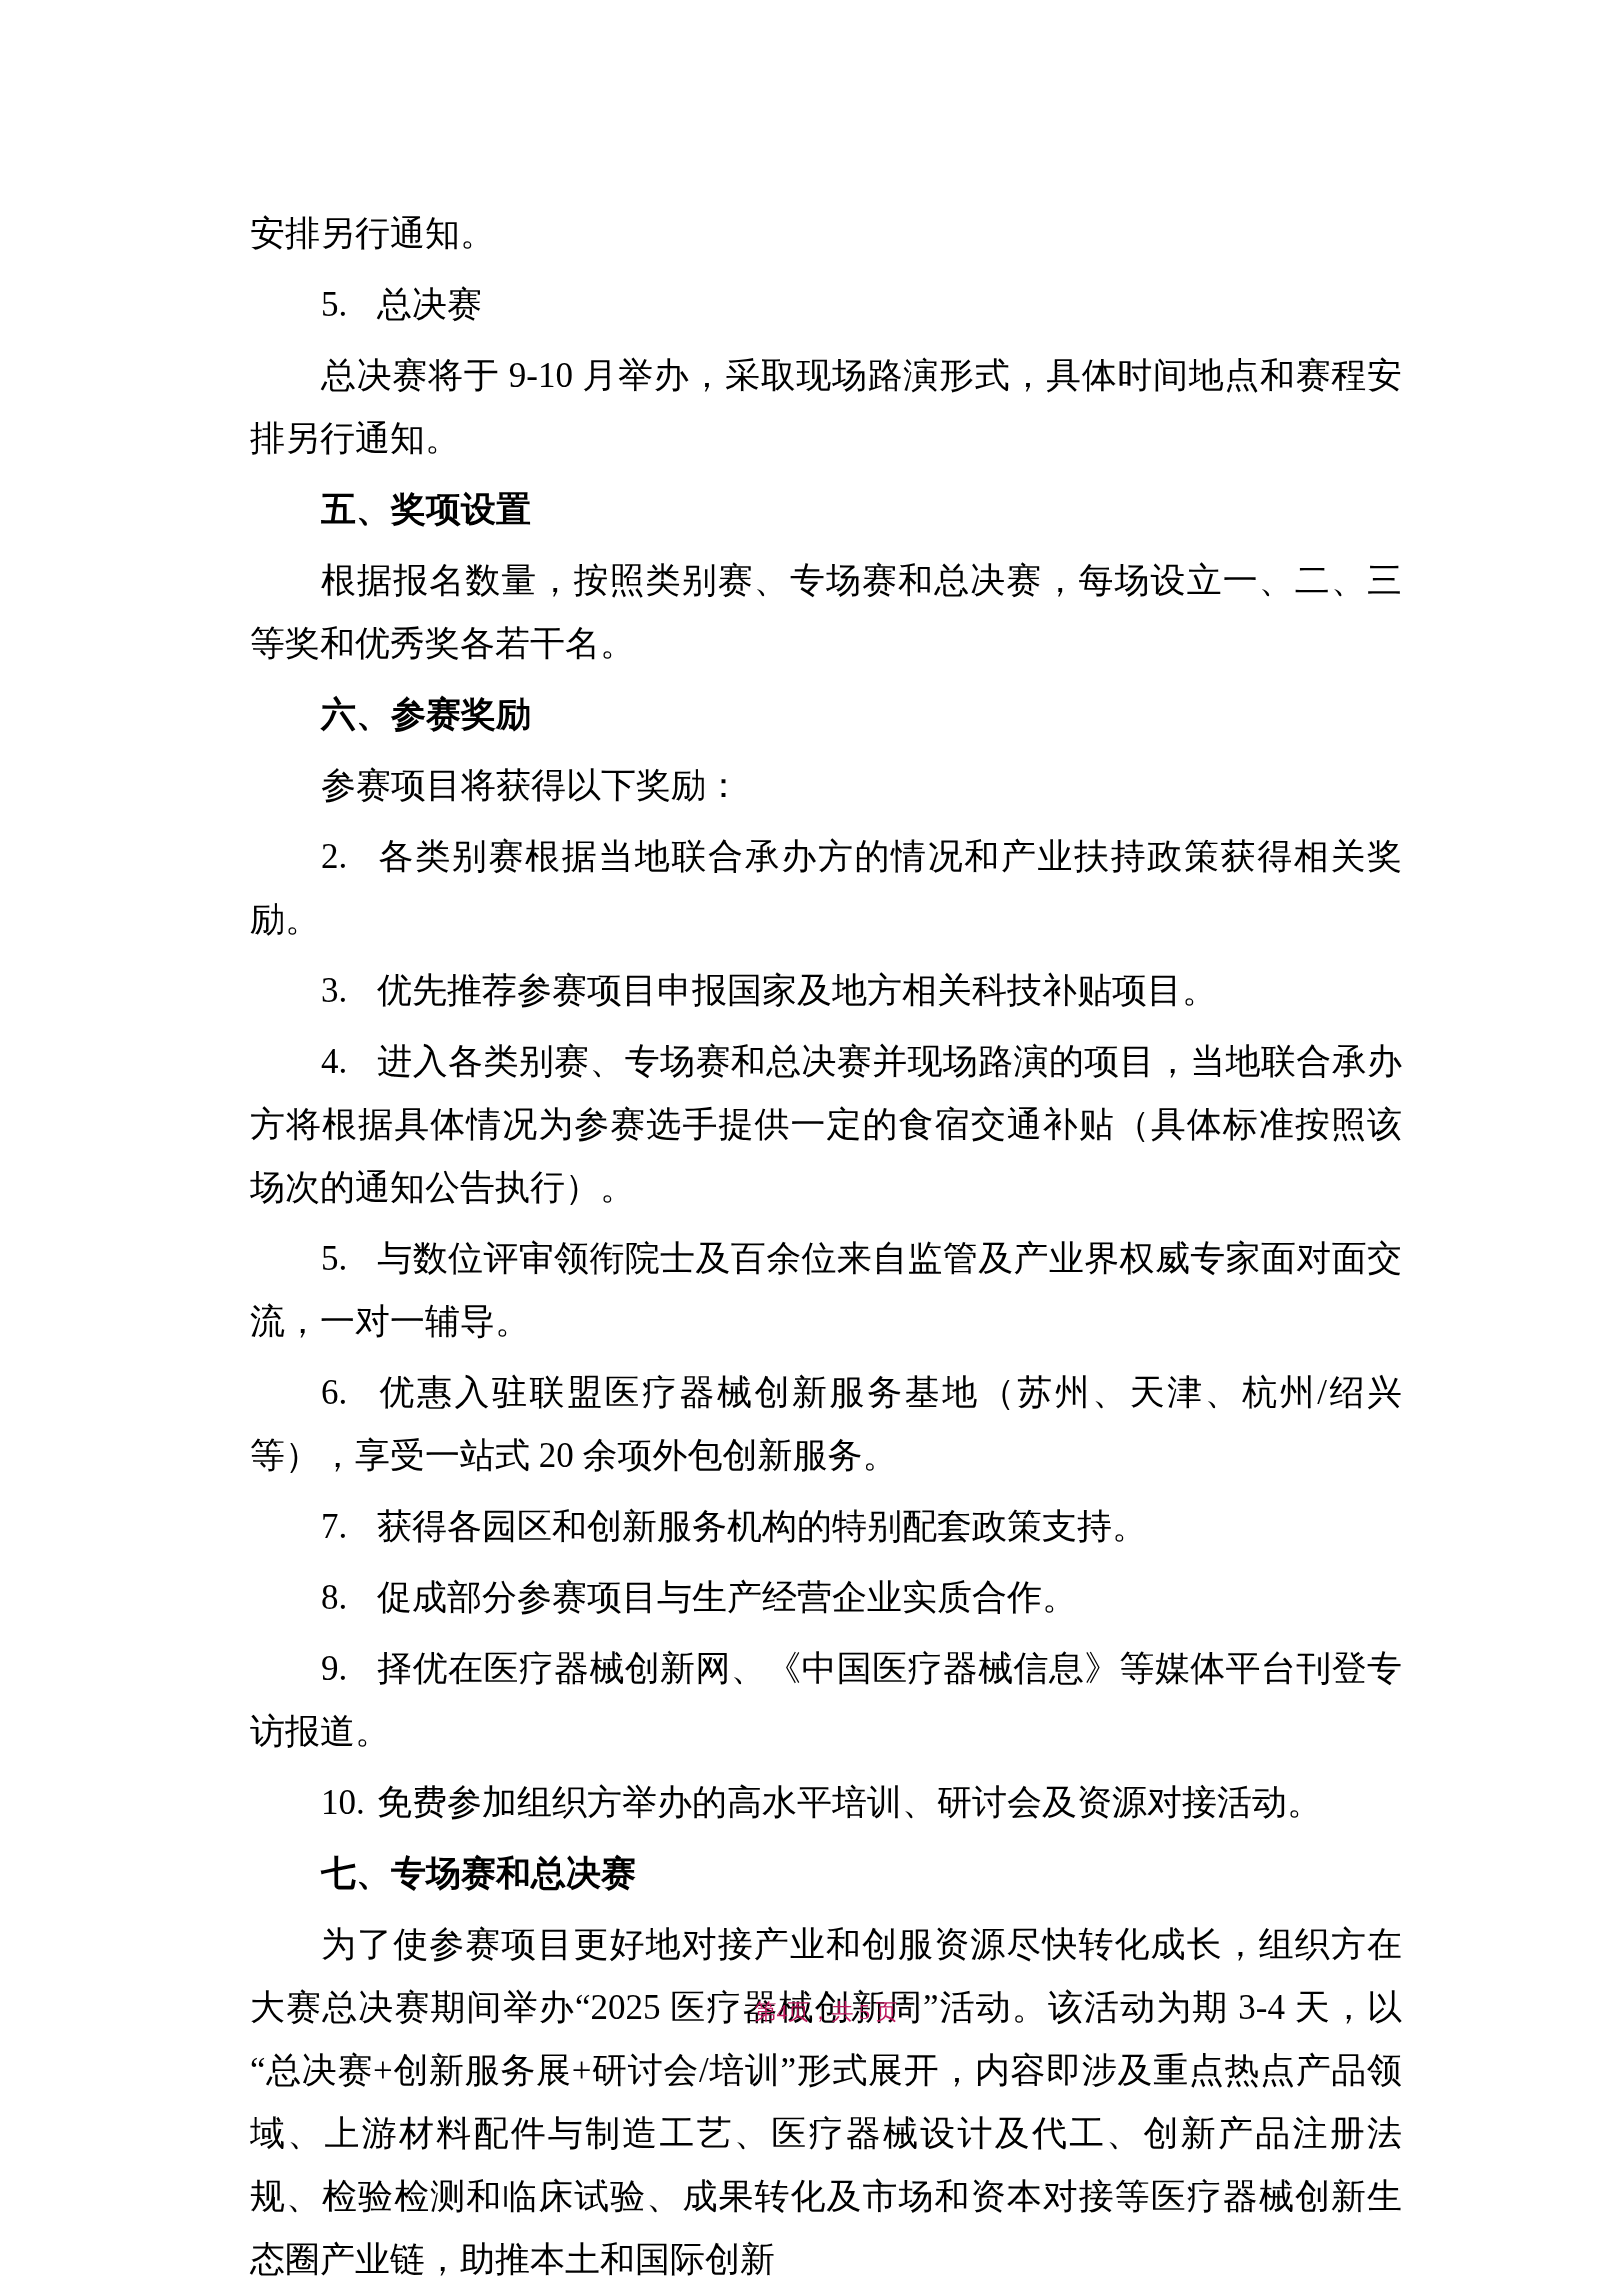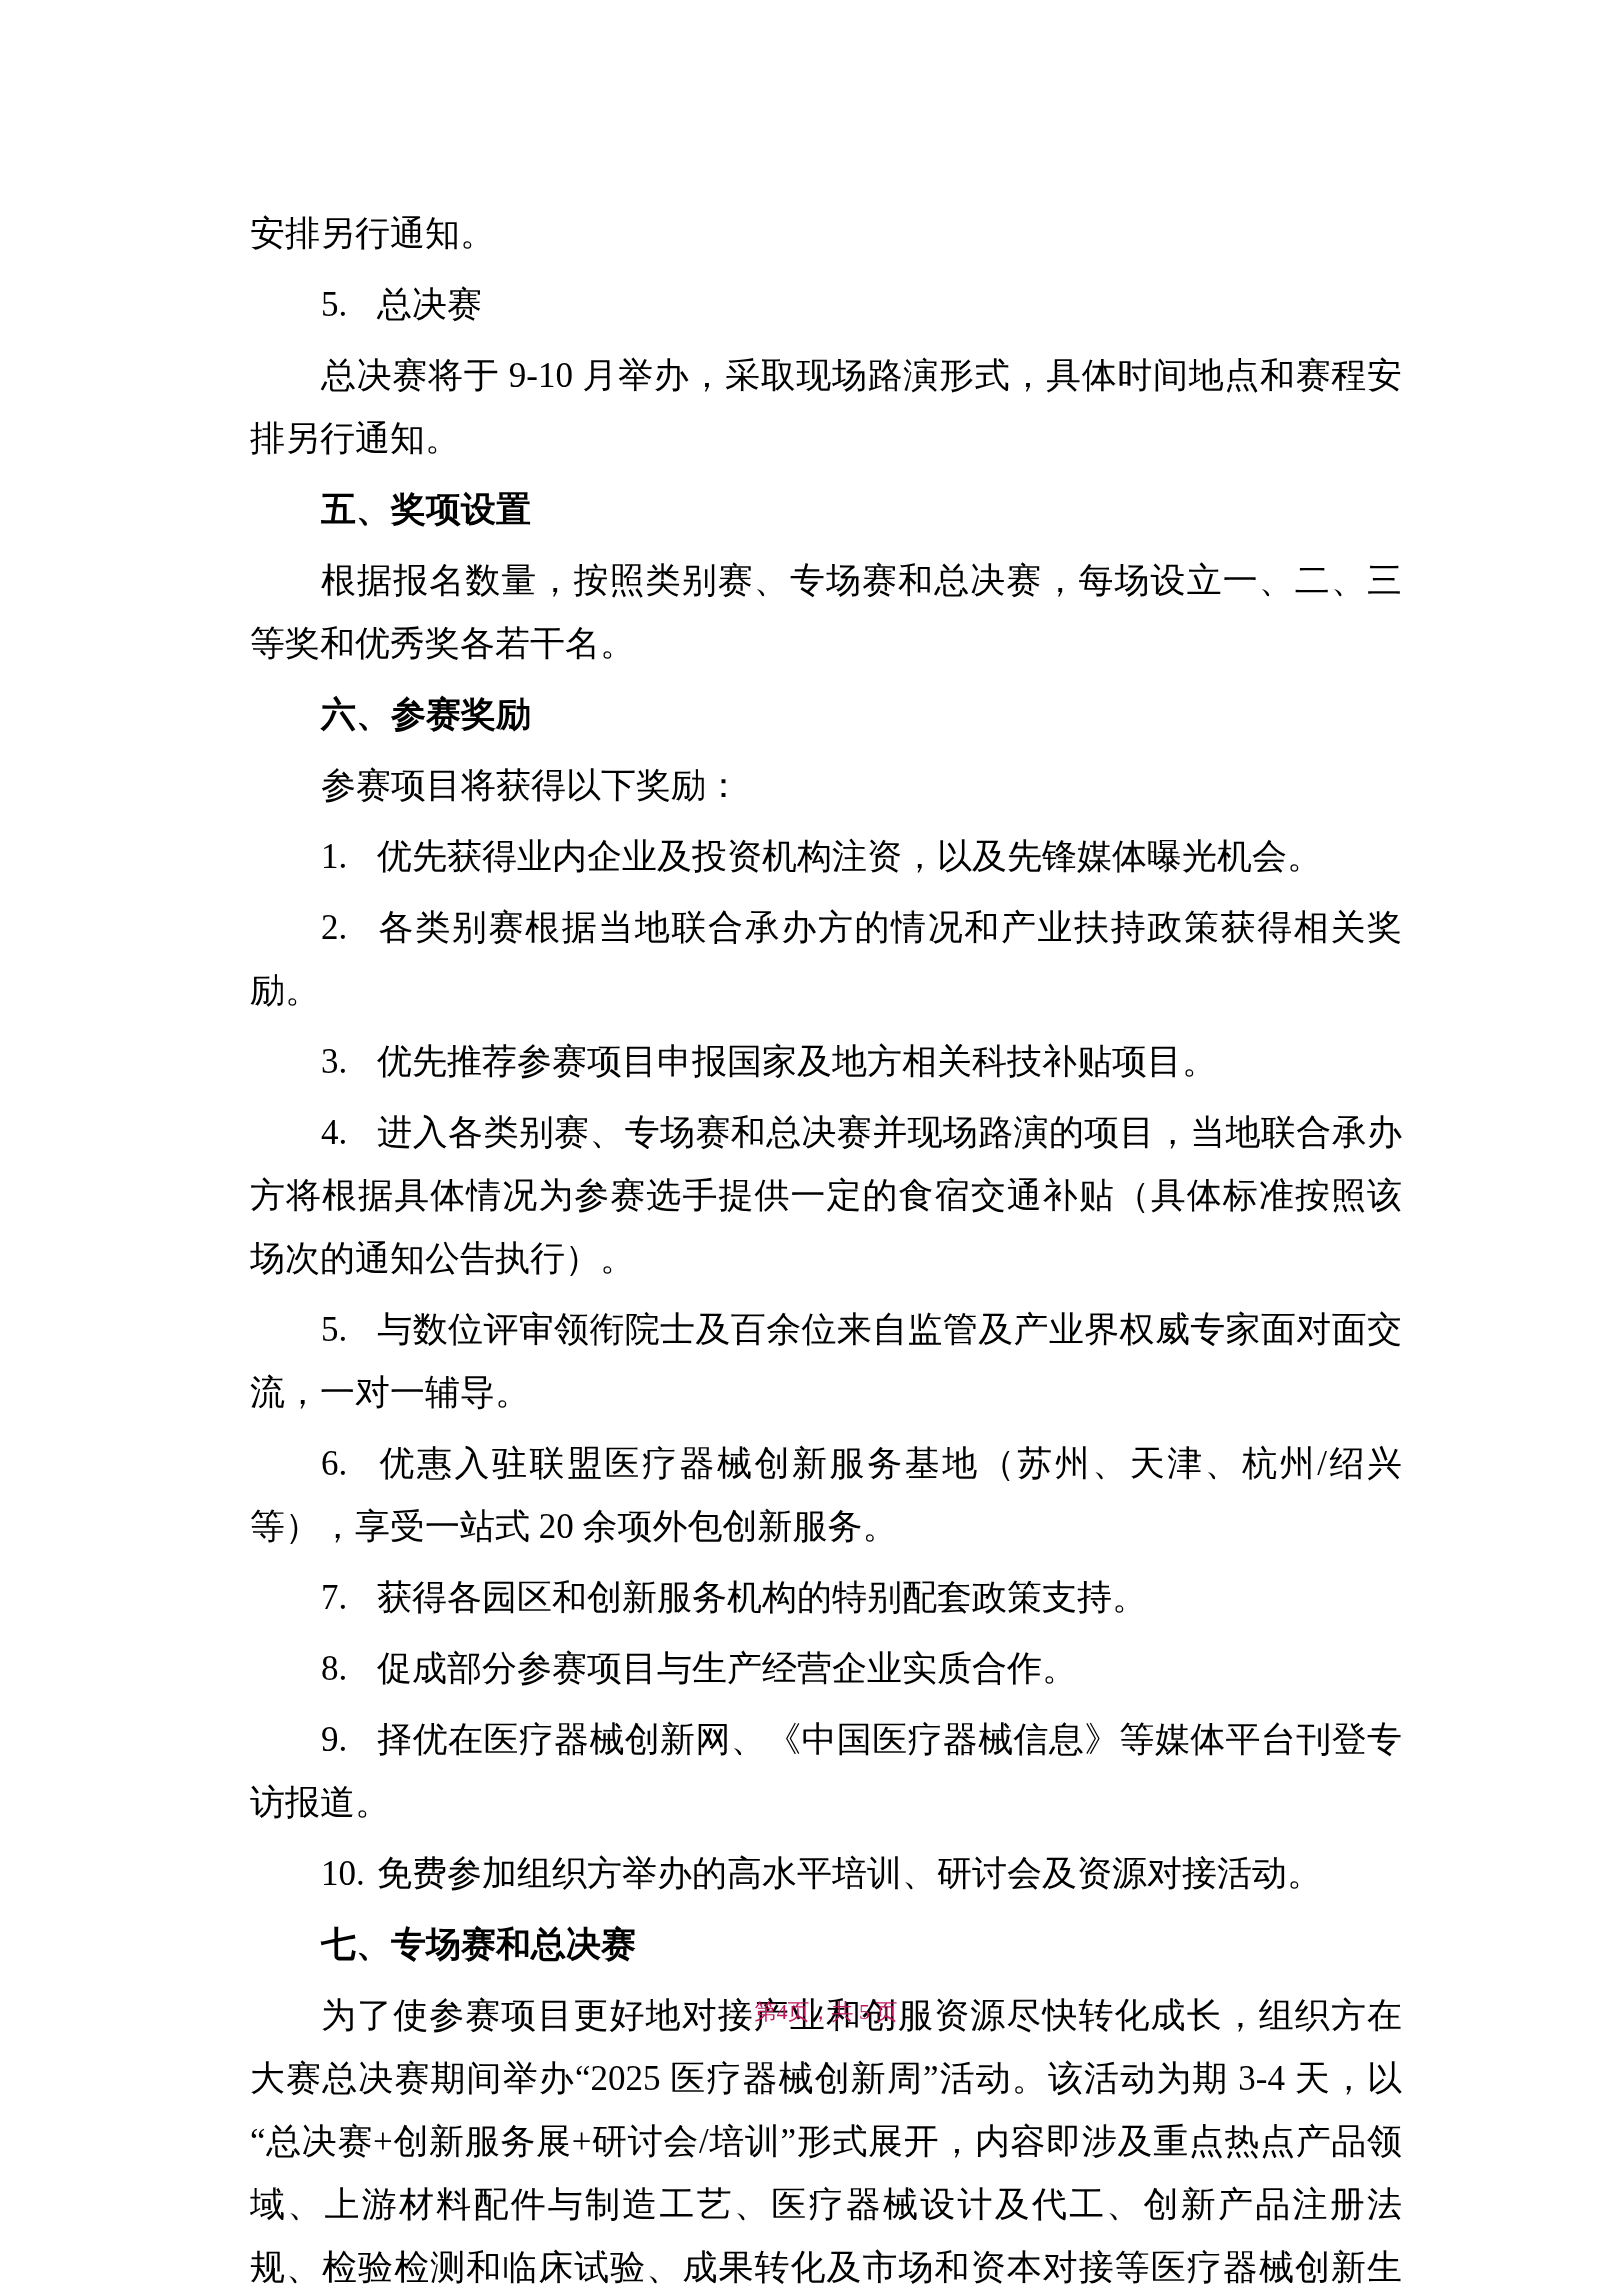--- a/index.html
+++ b/index.html
@@ -60,21 +60,20 @@
 
 <div class="page">
   <div class="doc-body" id="doc-body">
       <p class="plain">安排另行通知。</p>
       <p class="list"><span class="num">5.</span><span>总决赛</span></p>
       <p class="para">总决赛将于 9-10 月举办，采取现场路演形式，具体时间地点和赛程安排另行通知。</p>
       <p class="heading">五、奖项设置</p>
       <p class="para">根据报名数量，按照类别赛、专场赛和总决赛，每场设立一、二、三等奖和优秀奖各若干名。</p>
       <p class="heading">六、参赛奖励</p>
       <p class="para">参赛项目将获得以下奖励：</p>
-      <p class="list"><span class="num">1.</span><span>优先获得业内企业及投资机构注资，以及先锋媒体曝光机会。</span></p>
       <p class="list"><span class="num">2.</span><span>各类别赛根据当地联合承办方的情况和产业扶持政策获得相关奖励。</span></p>
       <p class="list"><span class="num">3.</span><span>优先推荐参赛项目申报国家及地方相关科技补贴项目。</span></p>
       <p class="list"><span class="num">4.</span><span>进入各类别赛、专场赛和总决赛并现场路演的项目，当地联合承办方将根据具体情况为参赛选手提供一定的食宿交通补贴（具体标准按照该场次的通知公告执行）。</span></p>
       <p class="list"><span class="num">5.</span><span>与数位评审领衔院士及百余位来自监管及产业界权威专家面对面交流，一对一辅导。</span></p>
       <p class="list"><span class="num">6.</span><span>优惠入驻联盟医疗器械创新服务基地（苏州、天津、杭州/绍兴等），享受一站式 20 余项外包创新服务。</span></p>
       <p class="list"><span class="num">7.</span><span>获得各园区和创新服务机构的特别配套政策支持。</span></p>
       <p class="list"><span class="num">8.</span><span>促成部分参赛项目与生产经营企业实质合作。</span></p>
       <p class="list"><span class="num">9.</span><span>择优在医疗器械创新网、《中国医疗器械信息》等媒体平台刊登专访报道。</span></p>
       <p class="list"><span class="num">10.</span><span>免费参加组织方举办的高水平培训、研讨会及资源对接活动。</span></p>
       <p class="heading">七、专场赛和总决赛</p>

